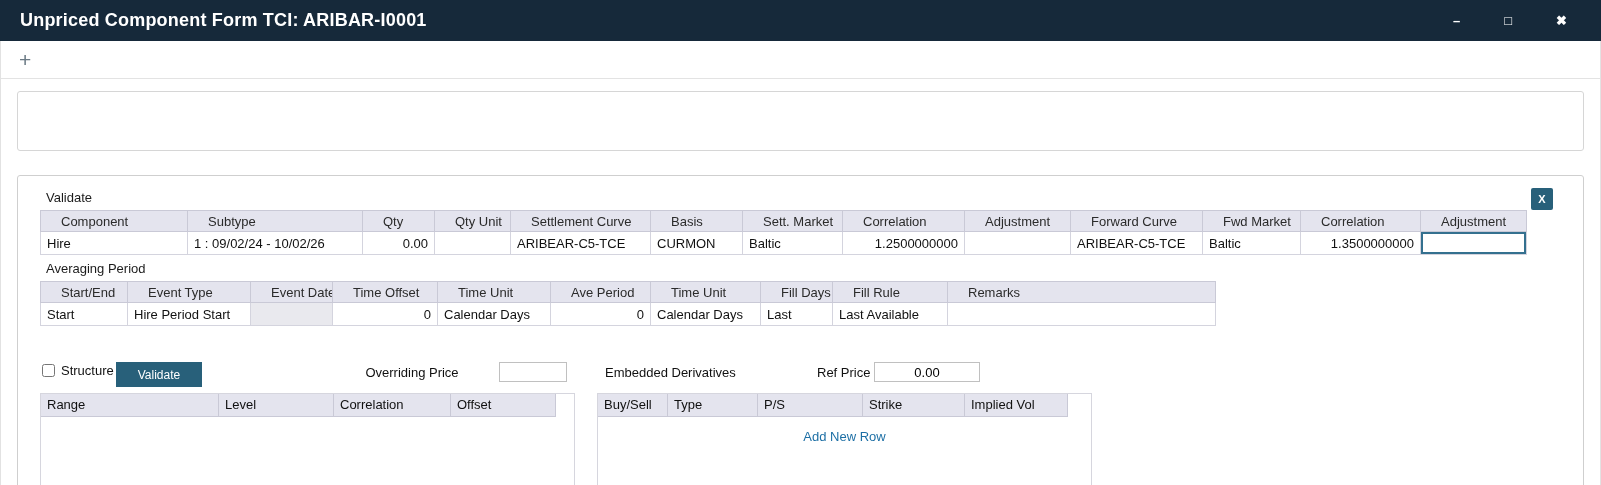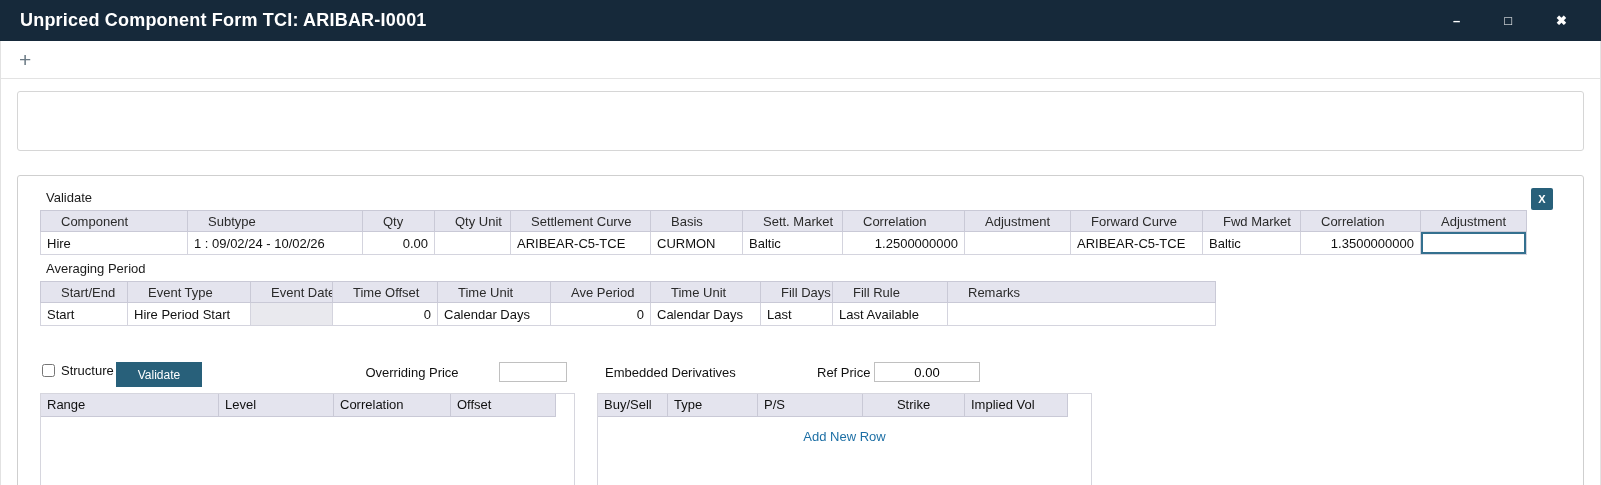--- a/index.html
+++ b/index.html
@@ -80,21 +80,21 @@
   .bt { border:1px solid #d6d6de; background:#fff; }
   .bt.left { width:535px; height:110px; }
   .bt.right { width:495px; height:108px; }
   .bt-header { display:flex; }
   .bt-header span {
     background:#e4e4ee; border-right:1px solid #c9c9d6; border-bottom:1px solid #c9c9d6;
     padding:3px 6px; font-size:13px; height:23px; overflow:hidden; white-space:nowrap;
   }
   .bt-header span:first-child { border-left:none; }
   .lc1{width:178px;} .lc2{width:115px;} .lc3{width:117px;} .lc4{width:105px;}
-  .rc1{width:70px;} .rc2{width:90px;} .rc3{width:105px;} .rc4{width:102px;text-align:center;} .rc5{width:103px;}
+  .rc1{width:70px;} .rc2{width:90px;} .rc3{width:105px;} .rc4{width:102px;} .rc5{width:103px;}
   .add-row {
     display:block; margin:12px auto 0; width:max-content;
     color:#1d6fa5; font-size:13px; cursor:pointer; text-decoration:none;
   }
 </style>
 </head>
 <body>
 
 <div class="titlebar">
   <span class="title">Unpriced Component Form TCI: ARIBAR-I0001</span>

